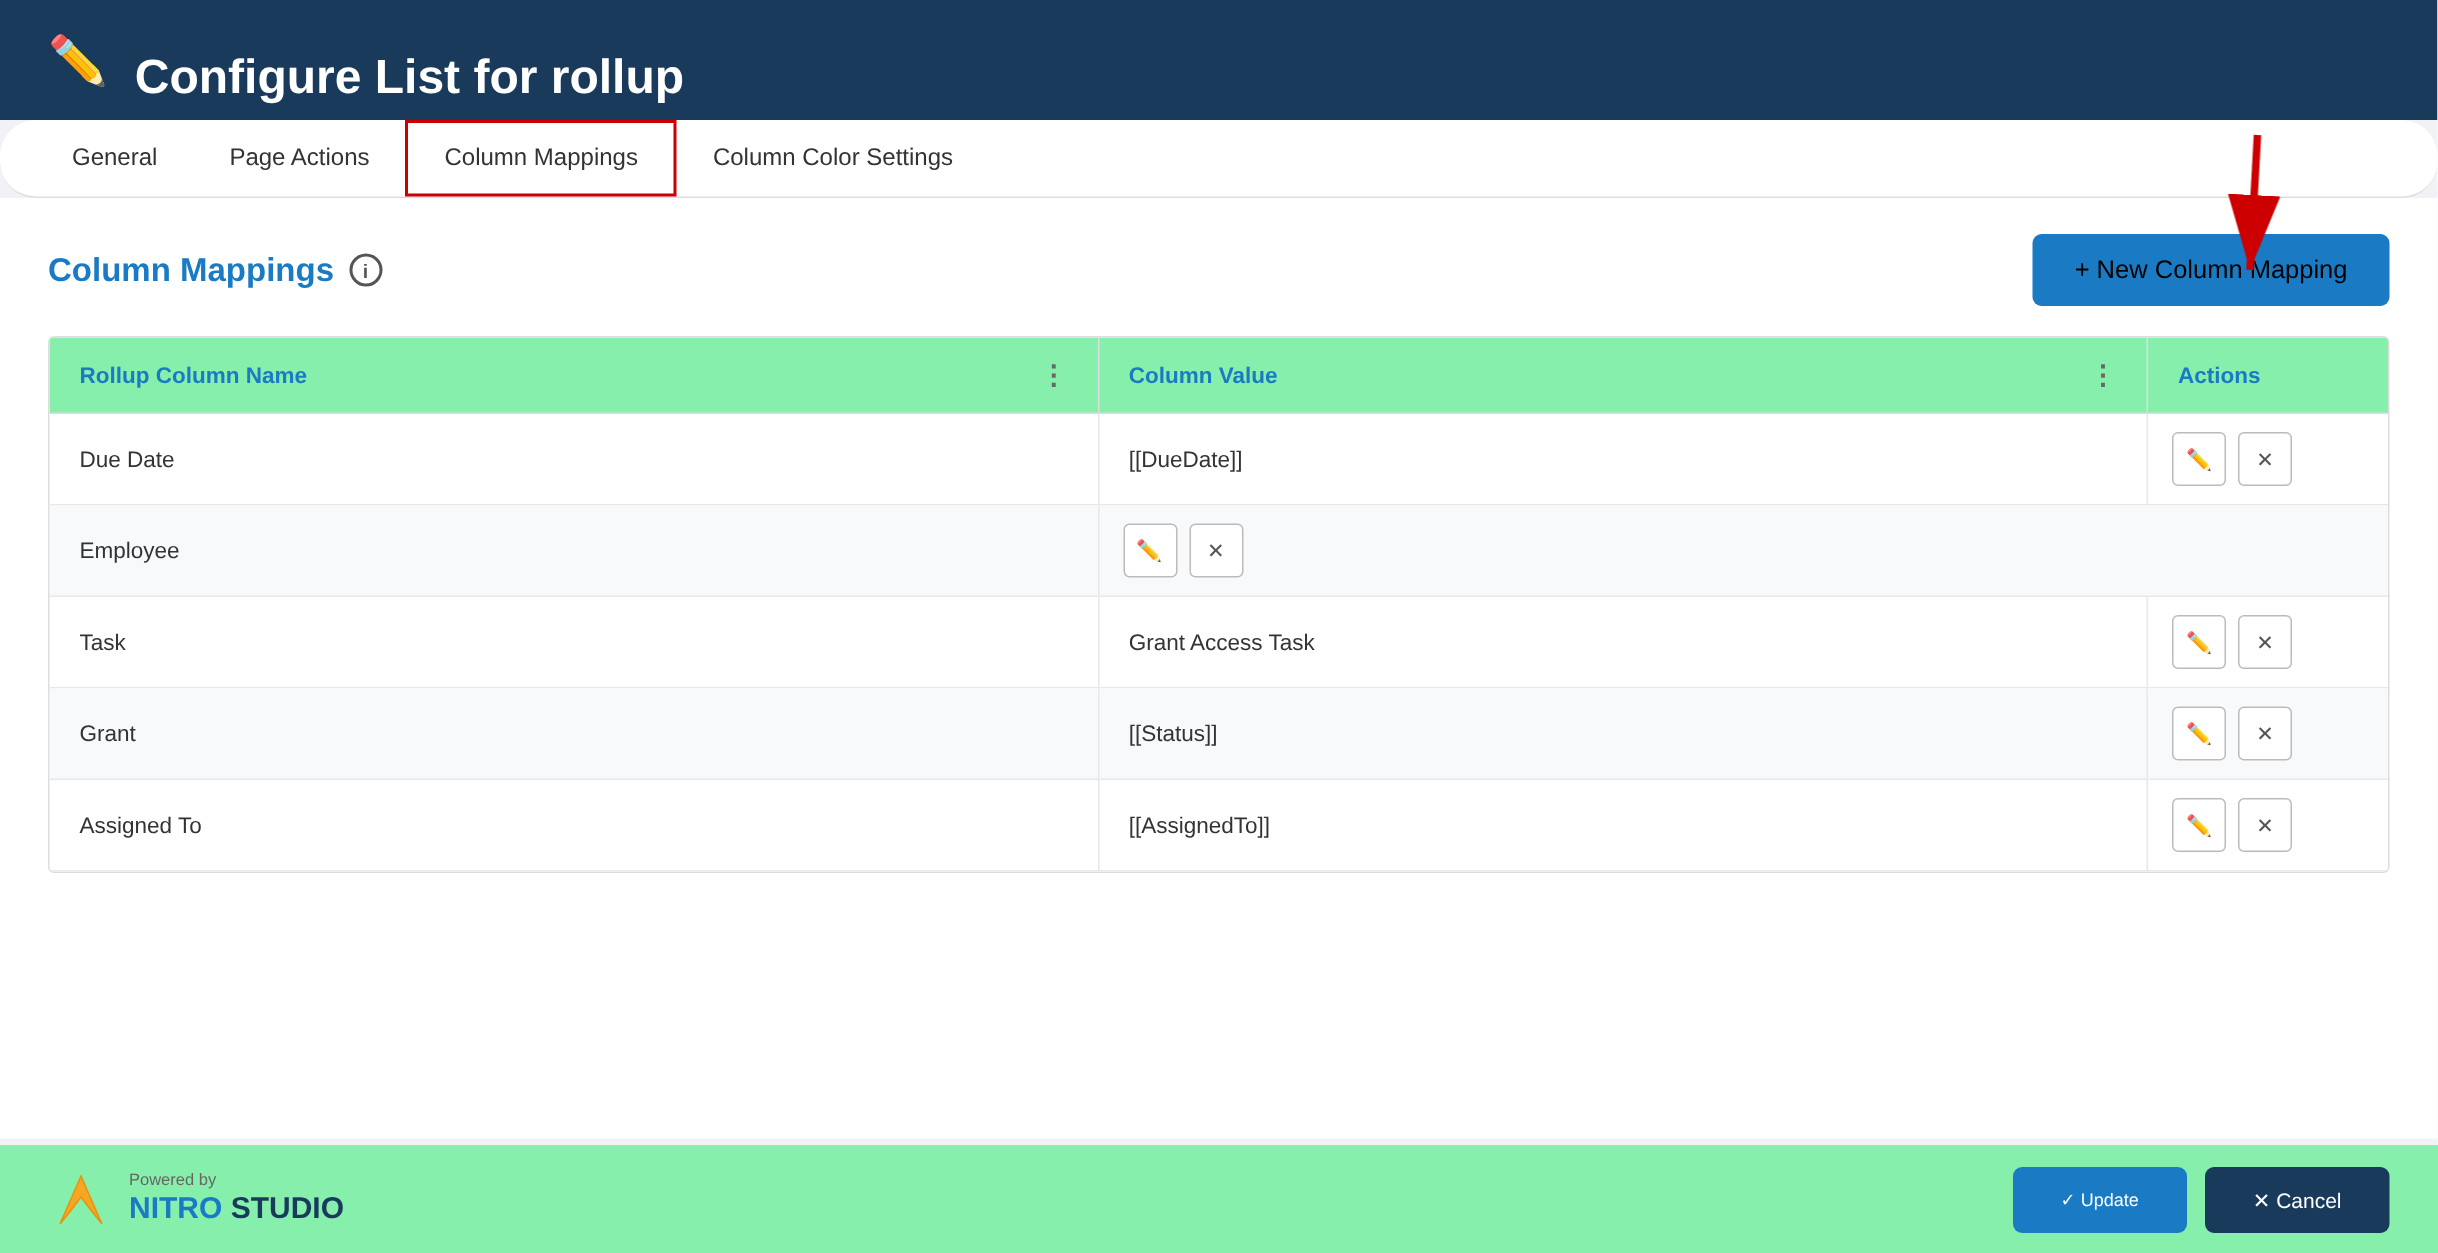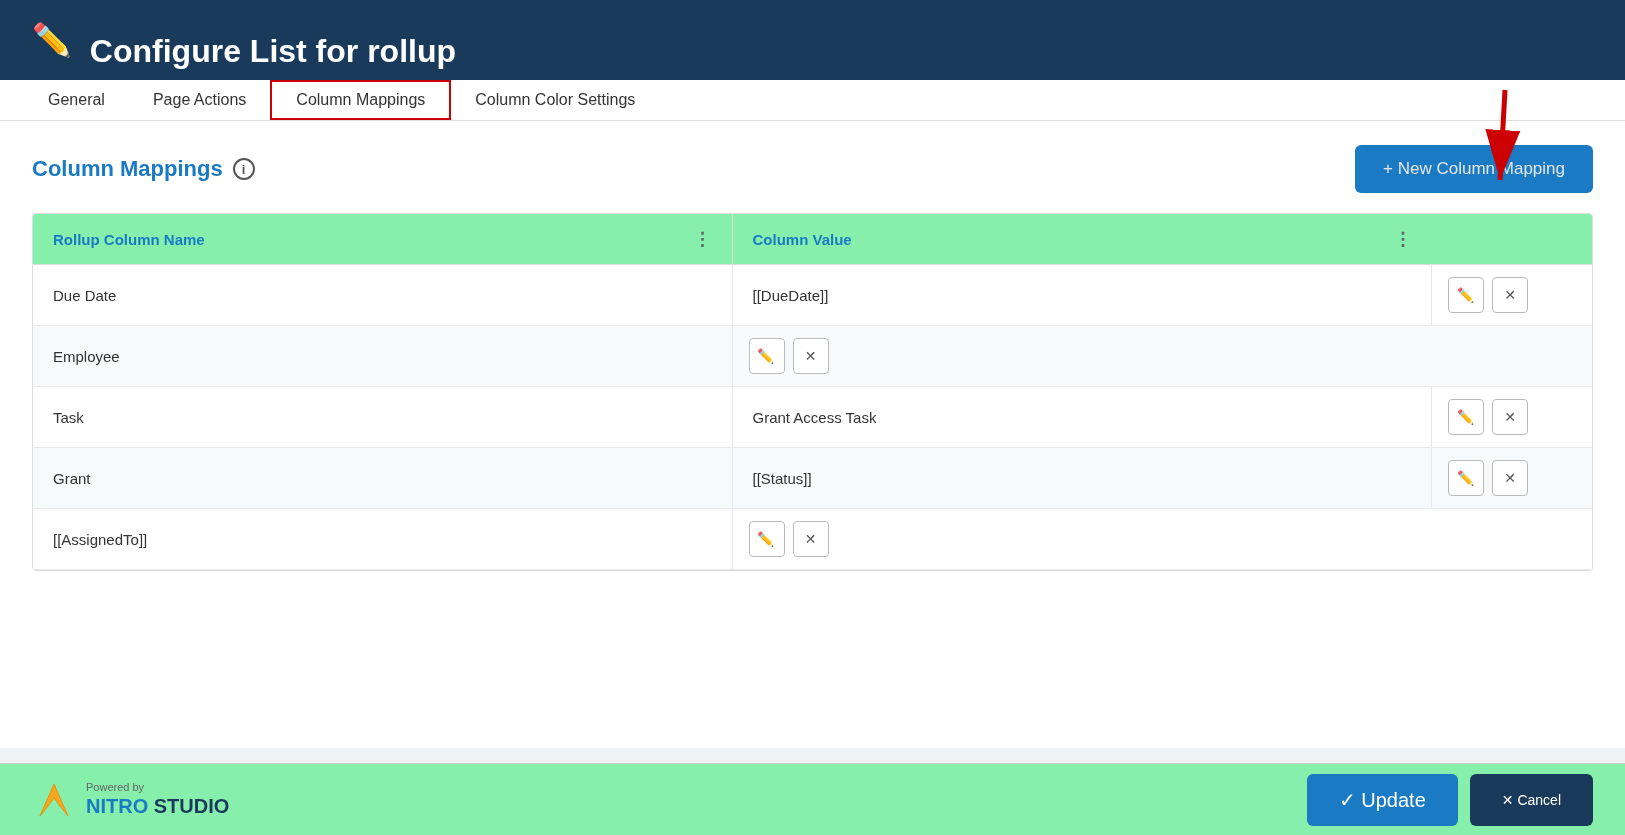--- a/index.html
+++ b/index.html
@@ -24,22 +24,23 @@
       margin-top: 23px;
     }
 
     
     .nav-tabs {
       display: flex;
       align-items: center;
       background: white;
       padding: 0 24px;
       border-bottom: 1px solid #ddd;
-      height: 41px;
+      height: 52px;
       gap: 0;
+      border-radius: 24px;
     }
     .nav-tab {
       padding: 16px 24px;
       font-size: 16px;
       color: #333;
       cursor: pointer;
       border: none;
       background: none;
       height: 100%;
       display: flex;
@@ -85,21 +86,21 @@
       justify-content: center;
       font-size: 13px;
       font-weight: bold;
       color: #555;
       cursor: pointer;
     }
 
     
     .new-mapping-btn {
       background: #1a7bc4;
-      color: #e5e5e5;
+      color: #000000;
       border: none;
       padding: 14px 28px;
       font-size: 17px;
       font-weight: 500;
       border-radius: 6px;
       cursor: pointer;
       display: flex;
       align-items: center;
       gap: 8px;
     }
@@ -232,21 +233,21 @@
 
     .footer-actions {
       display: flex;
       gap: 12px;
     }
     .update-btn {
       background: #1a7bc4;
       color: white;
       border: none;
       padding: 14px 32px;
-      font-size: 20px;
+      font-size: 12px;
       font-weight: 500;
       border-radius: 6px;
       cursor: pointer;
       display: flex;
       align-items: center;
       gap: 8px;
     }
     .cancel-btn {
       background: #1a3a5c;
       color: white;
@@ -299,20 +300,23 @@
 
     <div class="table-header">
       <div class="col-header">
         <span>Rollup Column Name</span>
         <span class="col-dots">⋮</span>
       </div>
       <div class="col-header">
         <span>Column Value</span>
         <span class="col-dots">⋮</span>
       </div>
+      <div class="col-header">
+        <span>Actions</span>
+      </div>
     </div>
 
     <div class="table-scroll-wrapper">
 
       <div class="table-row">
         <div class="table-cell">Due Date</div>
         <div class="table-cell">[[DueDate]]</div>
         <div class="table-cell actions-cell">
           <button class="action-btn">✏️</button>
           <button class="action-btn">✕</button>
@@ -339,20 +343,21 @@
       <div class="table-row">
         <div class="table-cell">Grant</div>
         <div class="table-cell">[[Status]]</div>
         <div class="table-cell actions-cell">
           <button class="action-btn">✏️</button>
           <button class="action-btn">✕</button>
         </div>
       </div>
 
       <div class="table-row">
+        <div class="table-cell">Assigned To</div>
         <div class="table-cell">[[AssignedTo]]</div>
         <div class="table-cell actions-cell">
           <button class="action-btn">✏️</button>
           <button class="action-btn">✕</button>
         </div>
       </div>
     </div>
   </div>
 </div>
 

